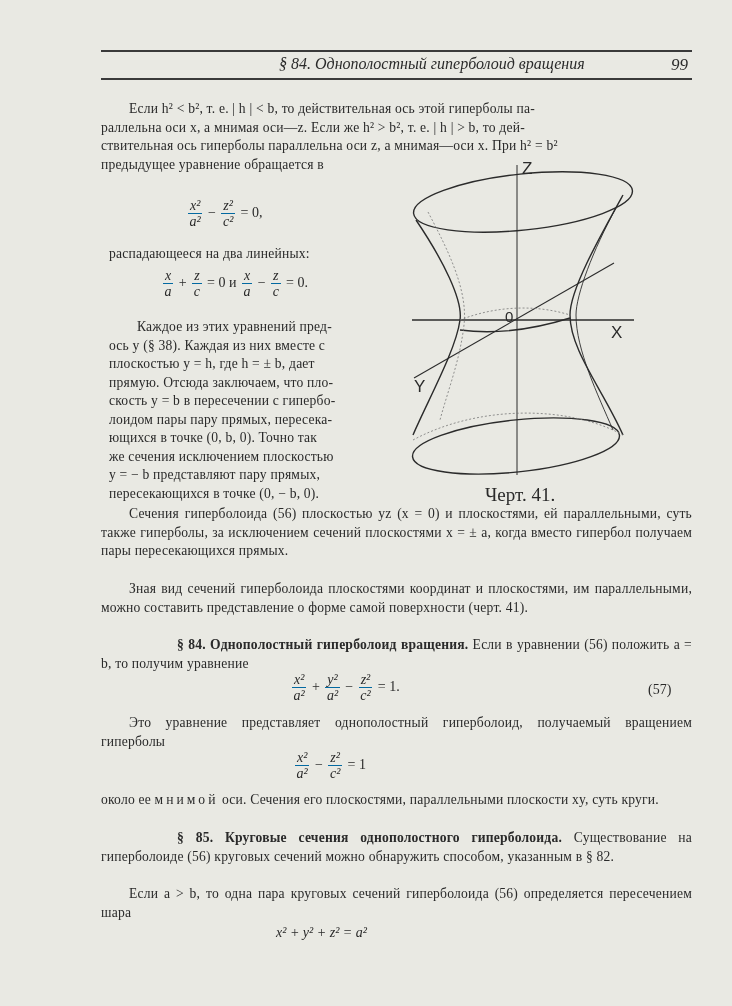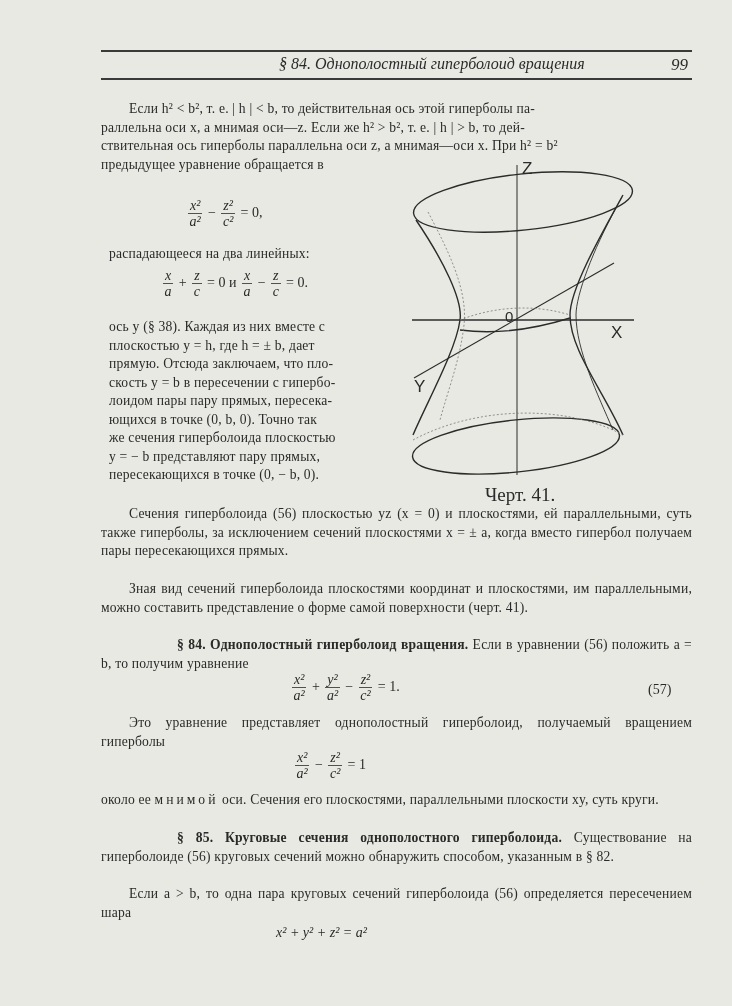--- a/index.html
+++ b/index.html
@@ -62,27 +62,28 @@
     <span class="up">+</span>
     <span class="frac"><span class="n">z</span><span class="d">c</span></span>
     <span class="up">= 0  и</span>
     <span class="frac"><span class="n">x</span><span class="d">a</span></span>
     <span class="up">−</span>
     <span class="frac"><span class="n">z</span><span class="d">c</span></span>
     <span class="up">= 0.</span>
   </div>
 
   <div class="txt narrow" style="top:318px; white-space:nowrap;">
+    <div class="ind">Каждое из этих уравнений пред-</div>
     <div>ось y (§ 38). Каждая из них вместе с</div>
     <div>плоскостью y = h, где h = ± b, дает</div>
     <div>прямую. Отсюда заключаем, что пло-</div>
     <div>скость y = b в пересечении с гипербо-</div>
     <div>лоидом пары пару прямых, пересека-</div>
     <div>ющихся в точке (0, b, 0). Точно так</div>
-    <div>же сечения гиперболоида плоскостью</div>
+    <div>же сечения исключением плоскостью</div>
     <div>y = − b представляют пару прямых,</div>
     <div>пересекающихся в точке (0, − b, 0).</div>
   </div>
 
   <svg width="240" height="330" style="left:380px; top:150px;" viewBox="0 0 240 330">
     <g fill="none" stroke="#2b2b2b" stroke-width="1.4">
 
       <ellipse cx="125" cy="52" rx="110" ry="28" transform="rotate(-6 125 52)"></ellipse>
 
       <ellipse cx="118" cy="296" rx="104" ry="26" transform="rotate(-6 118 296)"></ellipse>

